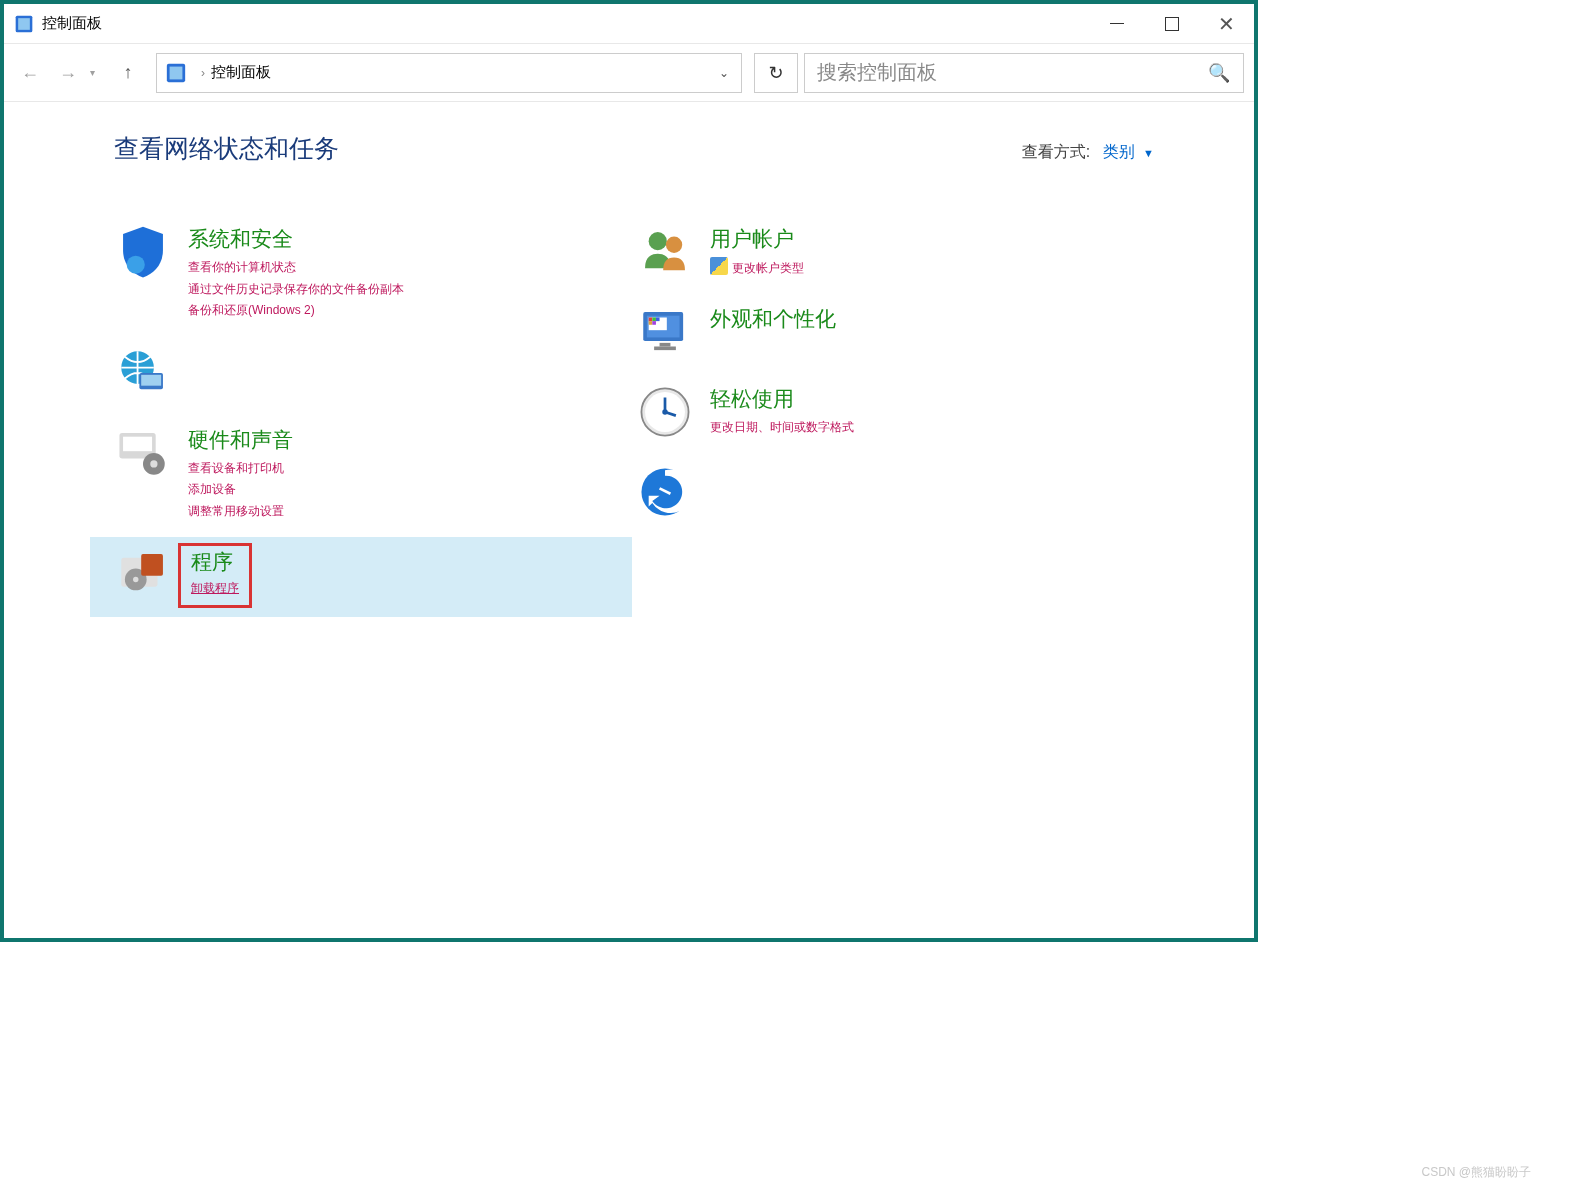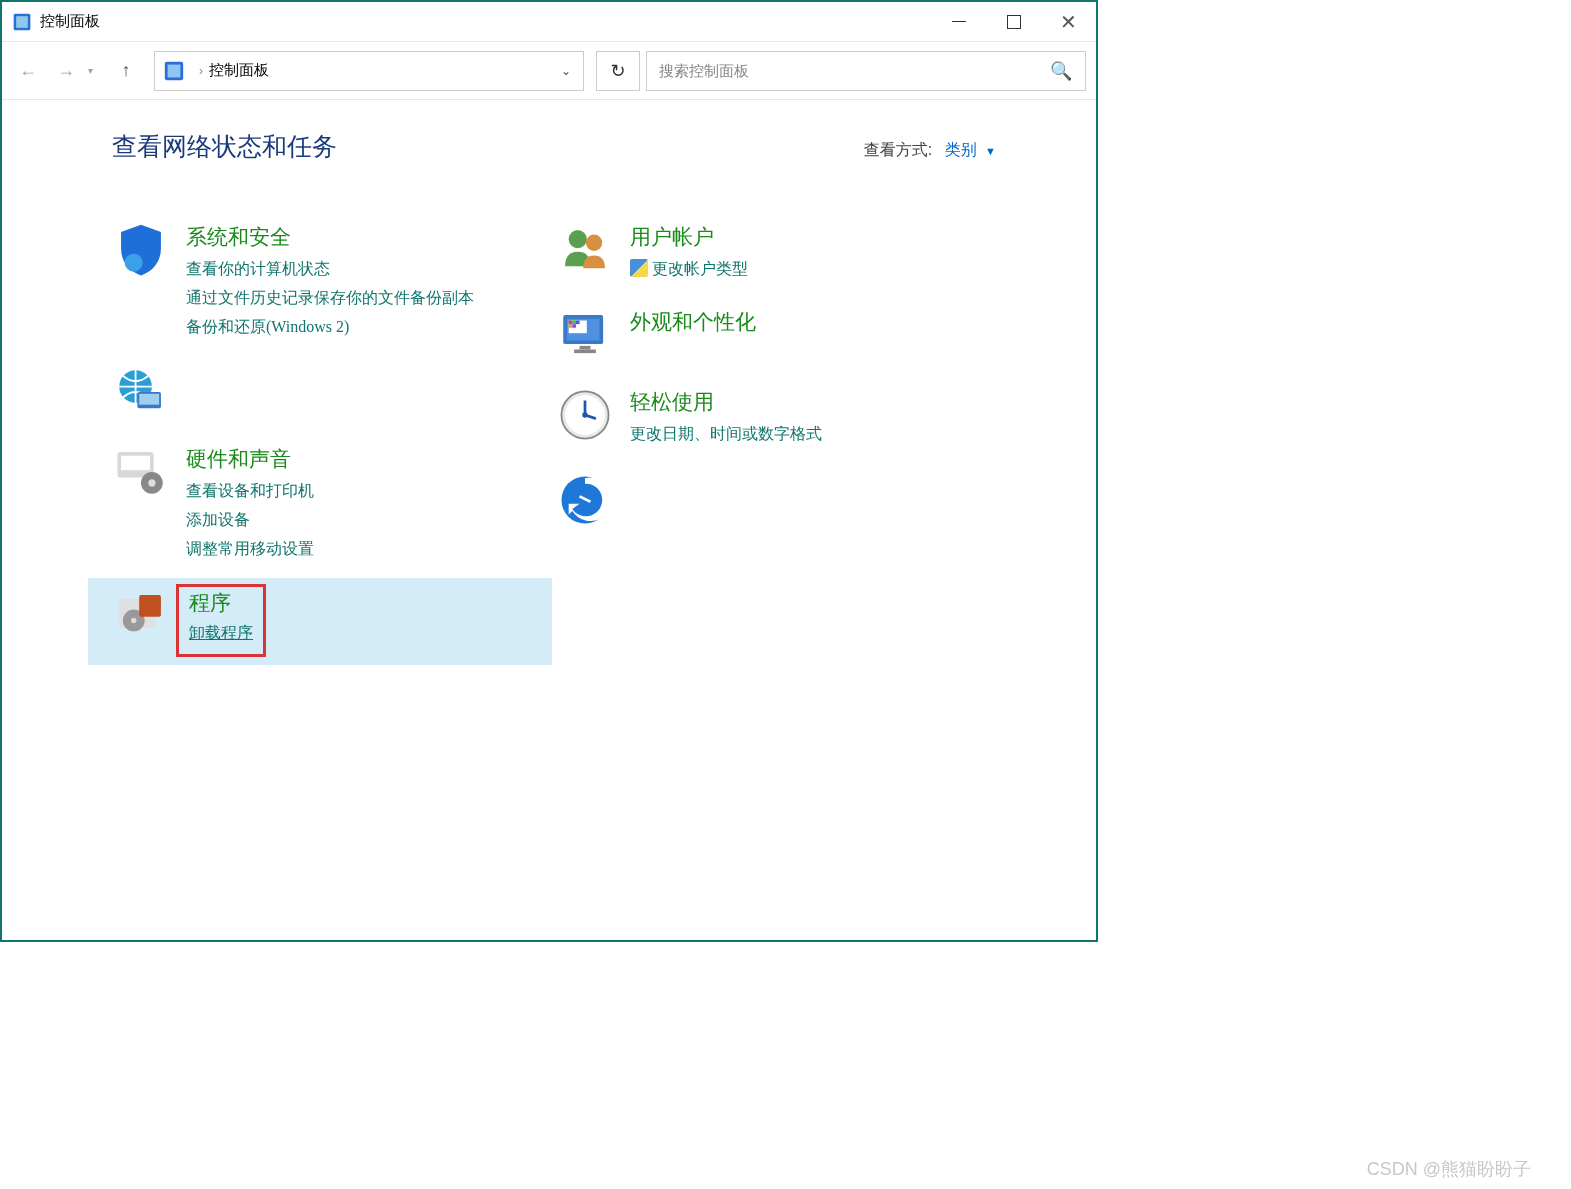--- a/index.html
+++ b/index.html
@@ -1,17 +1,17 @@
 <!DOCTYPE html>
 <html><head>
 <meta charset="utf-8">
 <style>
 * { box-sizing: border-box; margin: 0; padding: 0; }
 body { font-family: "Microsoft YaHei", "Segoe UI", sans-serif; background: #fff; width: 1571px; height: 1189px; position: relative; }
-.window { width: 1098px; height: 942px; border: 2px solid #0f766e; position: absolute; top: 0; left: 0; background: #fff; }
+.window { width: 1258px; height: 942px; border: 4px solid #0f766e; position: absolute; top: 0; left: 0; background: #fff; }
 .titlebar { height: 40px; display: flex; align-items: center; background: #fff; border-bottom: 1px solid #e8e8e8; }
 .titlebar .app-icon { width: 20px; height: 20px; margin: 0 8px 0 10px; }
 .titlebar .title { font-size: 15px; color: #000; flex: 0 0 auto; }
 .titlebar .spacer { flex: 1; }
 .title-controls { display: flex; height: 100%; }
 .title-btn { width: 55px; display: flex; align-items: center; justify-content: center; color: #555; font-size: 14px; }
 .title-btn.min::before { content: ""; width: 14px; height: 1.5px; background: #333; display: block; }
 .title-btn.max::before { content: ""; width: 12px; height: 12px; border: 1.5px solid #333; display: block; }
 .title-btn.close { font-size: 20px; }
 
@@ -20,46 +20,46 @@
 .nav-btn.enabled { color: #555; }
 .nav-dropdown { width: 16px; color: #a0a0a0; font-size: 10px; }
 .address-bar { flex: 1; height: 40px; border: 1px solid #ccc; display: flex; align-items: center; background: #fff; margin: 0 6px; }
 .address-bar .addr-icon { width: 22px; height: 22px; margin: 0 8px; }
 .address-bar .chevron { color: #888; margin: 0 6px; font-size: 12px; }
 .address-bar .addr-text { font-size: 15px; color: #000; }
 .address-bar .addr-spacer { flex: 1; }
 .address-bar .addr-drop { width: 34px; text-align: center; color: #555; font-size: 12px; }
 .refresh-btn { width: 44px; height: 40px; border: 1px solid #ccc; display: flex; align-items: center; justify-content: center; font-size: 18px; color: #333; }
 .search-box { width: 440px; height: 40px; border: 1px solid #ccc; display: flex; align-items: center; padding: 0 12px; }
-.search-box input { border: none; outline: none; flex: 1; font-size: 15px; font-family: inherit; color: #000; background: transparent; }
+.search-box input { border: none; outline: none; flex: 1; font-size: 20px; font-family: inherit; color: #000; background: transparent; }
 .search-box input::placeholder { color: #888; }
 .search-icon { color: #888; font-size: 18px; }
 
 .content { padding: 30px 100px 20px 110px; }
 .header-row { display: flex; justify-content: space-between; align-items: baseline; margin-bottom: 50px; }
 .page-heading { font-size: 25px; font-weight: 400; color: #1a3b7a; }
 .view-by { font-size: 16px; margin-left: 38px; }
 .view-by .label { color: #444; }
 .view-by .value { color: #0066cc; margin-left: 8px; }
 .view-by .arrow { color: #0066cc; font-size: 11px; margin-left: 4px; }
 
 .categories { display: flex; gap: 4px; }
 .col { flex: 1; }
 .category { display: flex; gap: 16px; padding: 8px 12px 14px 24px; margin-left: -24px; }
 .category.highlighted { background: #d4ecf7; }
 .cat-icon { width: 58px; height: 58px; flex-shrink: 0; }
 .cat-text { padding-top: 2px; }
 .cat-title { color: #1a8a1a; font-size: 21px; font-weight: 400; margin-bottom: 4px; cursor: pointer; }
-.cat-link { color: #0f766e; font-size: 16px; line-height: 1.8; cursor: pointer; display: block; font-family: Liberation Serif, serif; }
+.cat-link { color: #be185d; font-size: 12px; line-height: 1.8; cursor: pointer; display: block; }
 .cat-link.shield::before { content: ""; display: inline-block; width: 18px; height: 18px; margin-right: 4px; vertical-align: -3px; background: linear-gradient(135deg, #4a90d9 0 50%, #f7d74a 50% 100%); border-radius: 2px; }
 .redbox { border: 3px solid #d93333; padding: 2px 10px 6px 10px; margin: -4px 0 -6px -10px; display: inline-block; }
 .redbox .cat-title { margin-bottom: 2px; }
 .redbox .cat-link { text-decoration: underline; }
 
-.watermark { position: absolute; right: 40px; bottom: 8px; font-size: 18px; color: #c8c8c8; }
+.watermark { position: absolute; right: 40px; bottom: 8px; font-size: 12px; color: #c8c8c8; }
 </style>
 </head>
 <body>
 
 <div class="window">
 
   <div class="titlebar">
     <svg class="app-icon" viewBox="0 0 24 24">
         <rect x="2" y="2" width="20" height="20" rx="2" fill="#2a6fd6"></rect>
         <rect x="5" y="5" width="14" height="14" fill="#8fc7f0"></rect>

